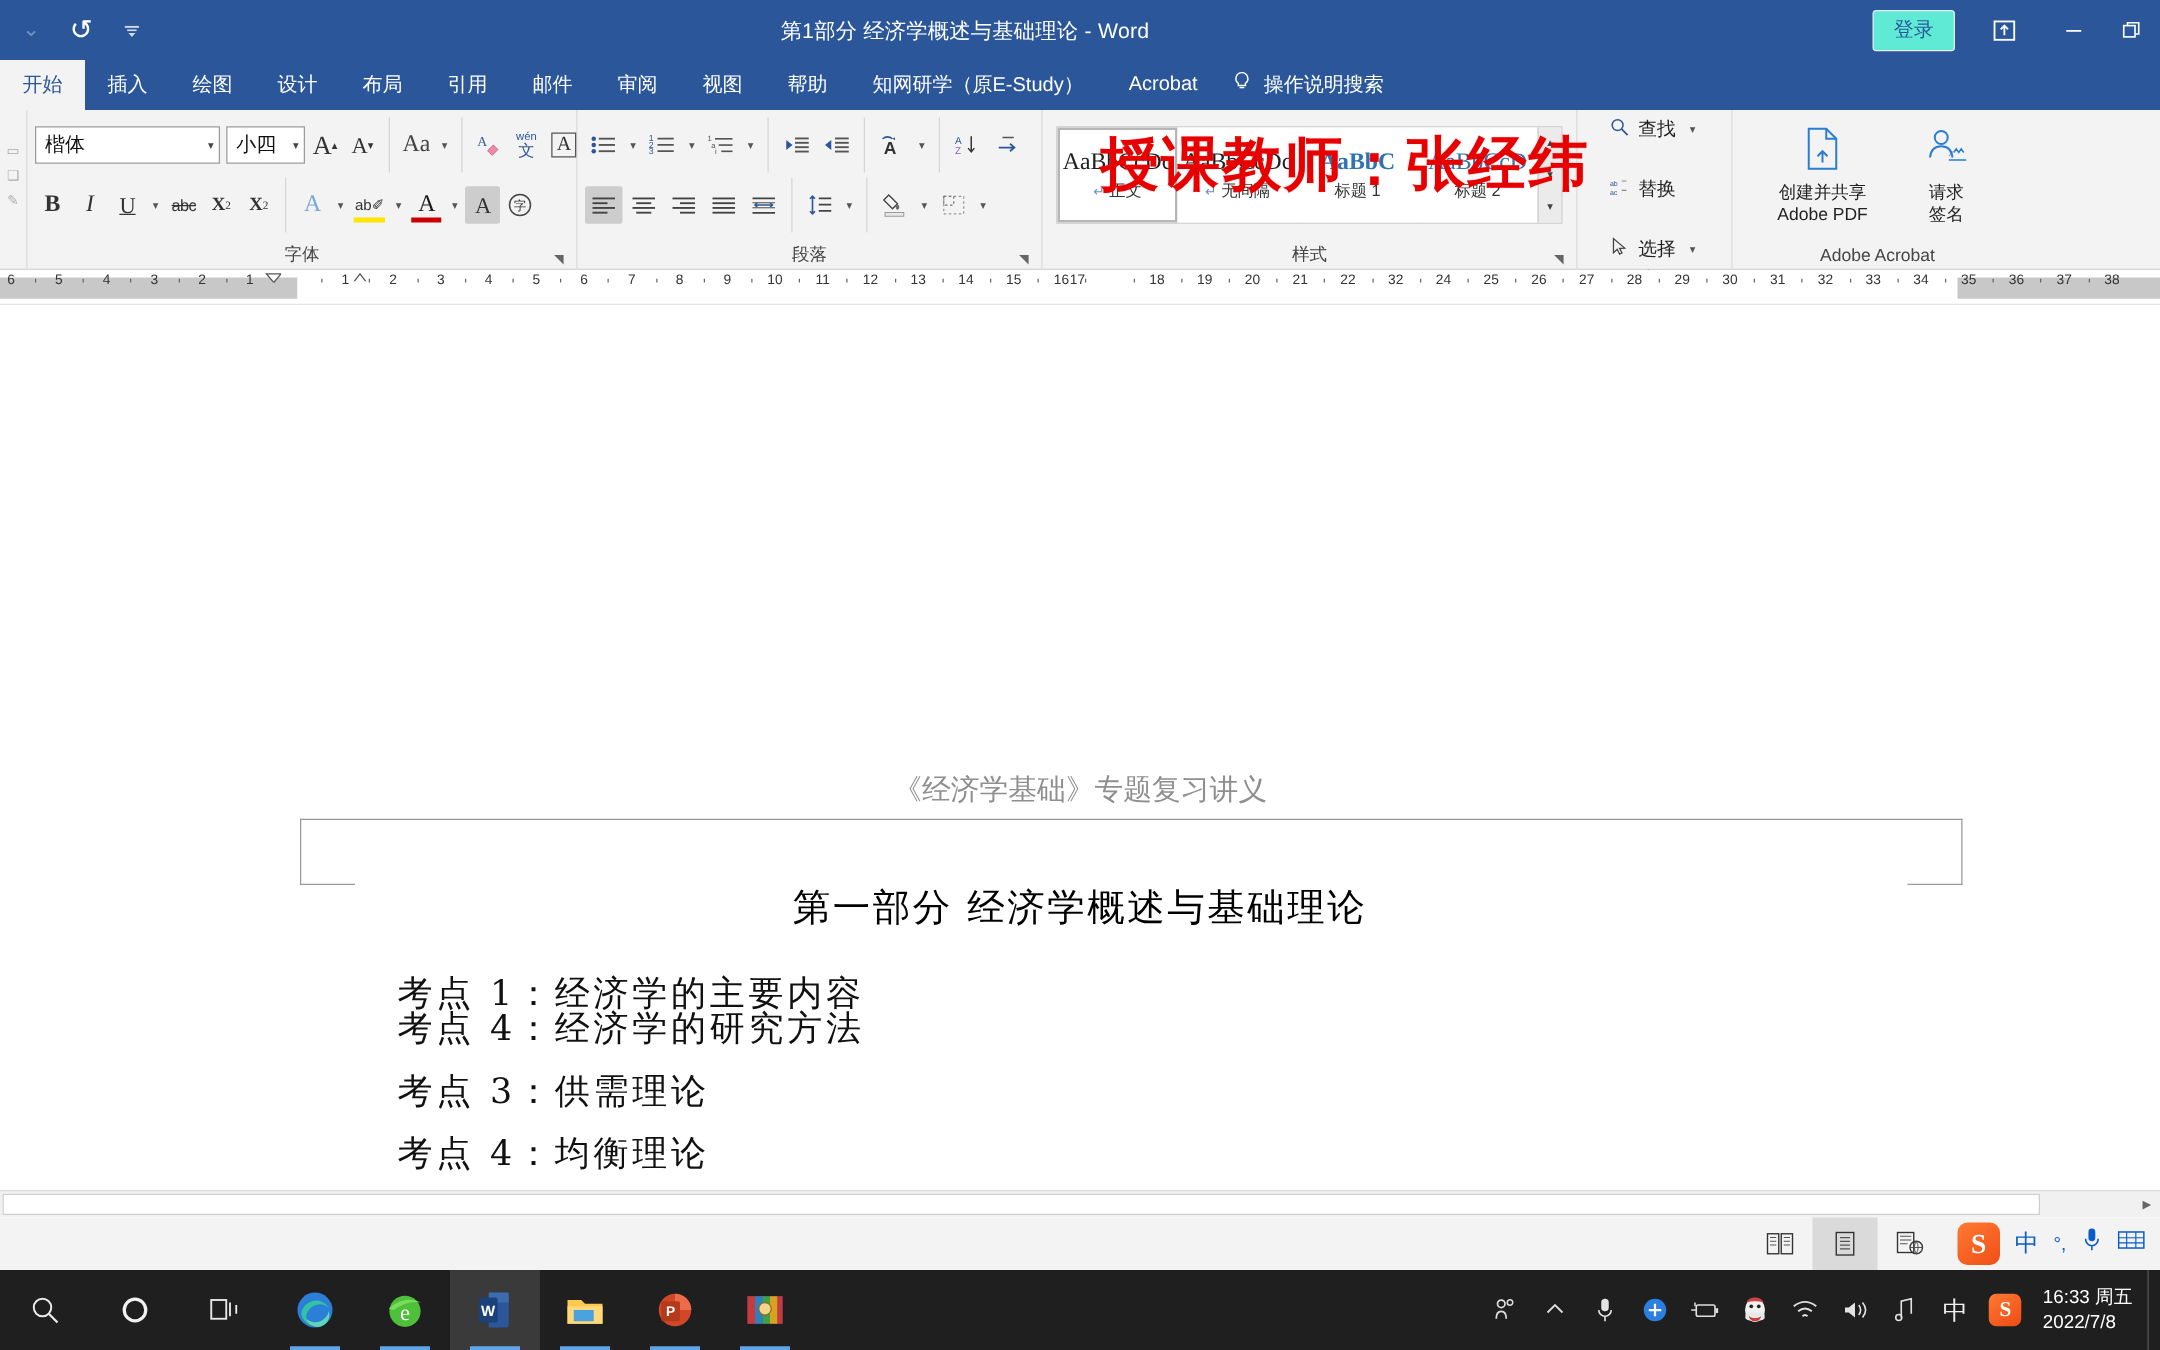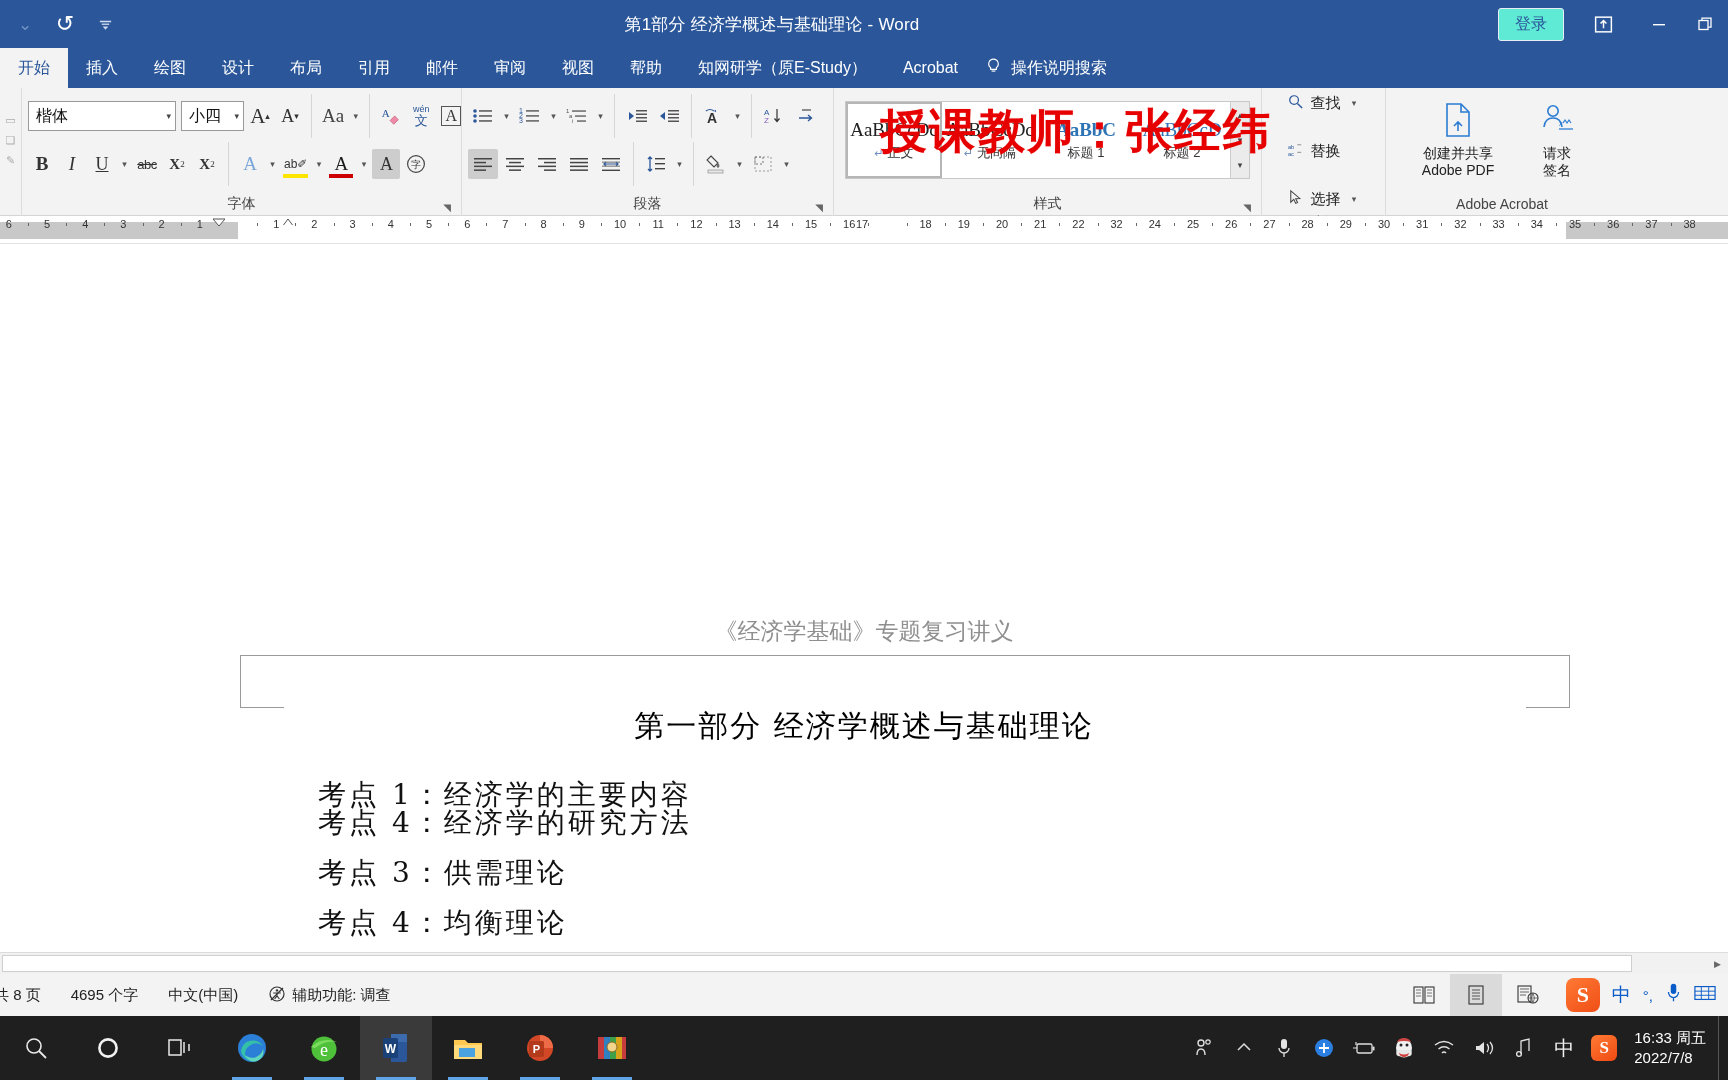--- a/index.html
+++ b/index.html
@@ -761,36 +761,20 @@
     </div>
 
   </div>
 
   <div class="hscroll">
     <div class="hthumb"></div>
     <div class="hsarrow">▶</div>
   </div>
 
   <div class="statusbar">
-    <div class="st-left">
-      <div class="st-item" style="margin-left:-6px;">共 8 页</div>
-      <div class="st-item">4695 个字</div>
-      <div class="st-item">中文(中国)</div>
-      <div class="st-item">
-        <span>
-          <svg width="18" height="18" viewBox="0 0 18 18" aria-hidden="true">
-            <circle cx="9" cy="9" r="7" fill="none" stroke="#333" stroke-width="1.2"></circle>
-            <circle cx="9" cy="5.4" r="1.2" fill="#333"></circle>
-            <path d="M5.2 8 h7.6 M9 8 v4 M6.6 14 L9 11 L11.4 14" stroke="#333" stroke-width="1.1" fill="none"></path>
-            <path d="M3 15 L15 3" stroke="#333" stroke-width="1.2"></path>
-          </svg>
-        </span>
-        <span>辅助功能: 调查</span>
-      </div>
-    </div>
 
     <div class="st-right">
       <div class="viewbtn">
         <svg width="24" height="22" viewBox="0 0 24 22" aria-hidden="true">
           <rect x="2" y="3" width="9" height="16" fill="none" stroke="#333" stroke-width="1.1"></rect>
           <rect x="13" y="3" width="9" height="16" fill="none" stroke="#333" stroke-width="1.1"></rect>
           <path d="M4 6 h5 M4 9 h5 M4 12 h5 M15 6 h5 M15 9 h5 M15 12 h5" stroke="#555" stroke-width=".8"></path>
         </svg>
       </div>
       <div class="viewbtn on">

